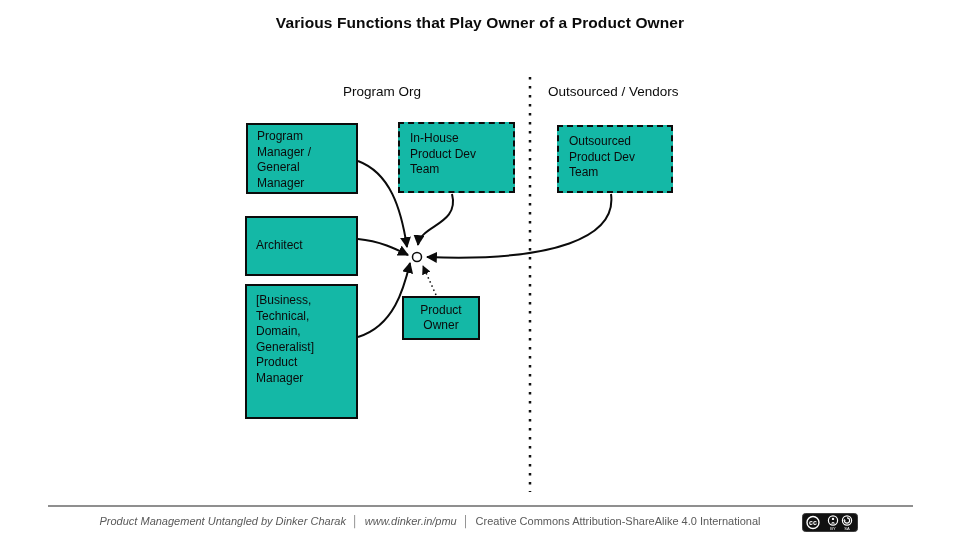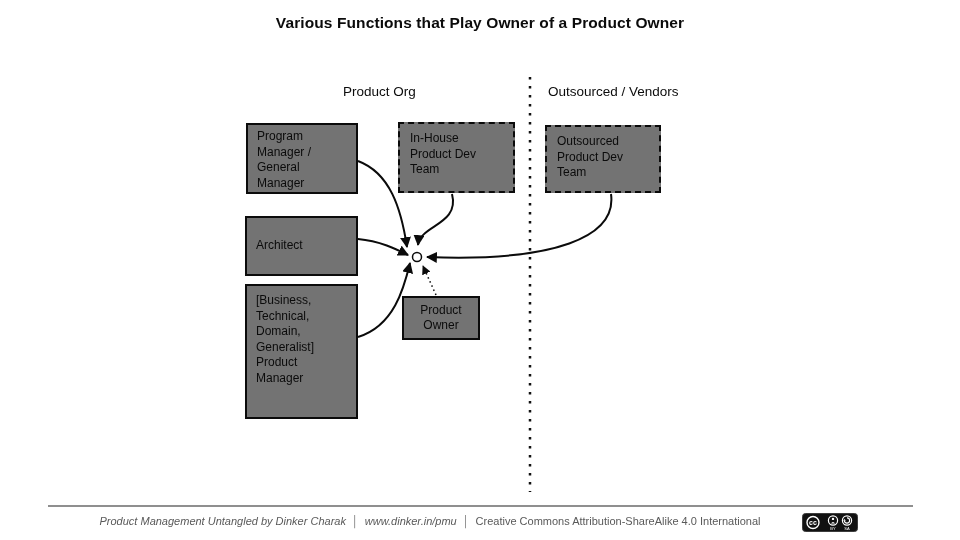--- a/index.html
+++ b/index.html
@@ -8,28 +8,28 @@
     font-family:"Liberation Sans", sans-serif;color:#111;overflow:hidden;
   }
   .title{
     position:absolute;left:0;right:0;top:14px;text-align:center;
     font-size:15.5px;font-weight:700;letter-spacing:.1px;color:#0b0b0b;
   }
   .col-header{position:absolute;top:84px;font-size:13.5px;color:#0b0b0b;}
   .col-header.left{left:343px;}
   .col-header.right{left:548px;}
   .dbox{
-    position:absolute;box-sizing:border-box;background:#737373;
+    position:absolute;box-sizing:border-box;background:#14b8a6;
     border:2px solid #0b0b0b;font-size:12px;line-height:15.5px;
     white-space:pre-line;color:#0b0b0b;
   }
   .dashed{border-style:dashed;}
   .b-program{left:246px;top:123px;width:112px;height:71px;padding:4px 4px 0 9px;}
   .b-inhouse{left:398px;top:122px;width:117px;height:71px;padding:7px 4px 0 10px;}
-  .b-outsourced{left:545px;top:125px;width:116px;height:68px;padding:7px 4px 0 10px;}
+  .b-outsourced{left:557px;top:125px;width:116px;height:68px;padding:7px 4px 0 10px;}
   .b-architect{left:245px;top:216px;width:113px;height:60px;display:flex;align-items:center;padding-left:9px;}
   .b-pm{left:245px;top:284px;width:113px;height:135px;padding:7px 19px 0 9px;}
   .b-owner{left:402px;top:296px;width:78px;height:44px;display:flex;align-items:center;justify-content:center;text-align:center;}
   svg.layer{position:absolute;left:0;top:0;}
   .footer-text{
     position:absolute;left:0;top:515px;width:860px;text-align:center;
     font-size:11px;color:#595959;
   }
   .footer-text .it{font-style:italic;}
   .footer-text .sep{padding:0 6px;color:#7a7a7a;}
@@ -56,21 +56,21 @@
   <path d="M 611 194 C 617 237 555 262 427 257" fill="none" stroke="#0b0b0b" stroke-width="2" marker-end="url(#m-arrow)"></path>
   <path d="M 358 337 C 394 326 404 288 410 263" fill="none" stroke="#0b0b0b" stroke-width="2" marker-end="url(#m-arrow)"></path>
   <path d="M 436 295 L 423 266" fill="none" stroke="#0b0b0b" stroke-width="1.5" stroke-dasharray="1.5 3" marker-end="url(#m-arrow-sm)"></path>
 
   <circle cx="417" cy="257" r="4.5" fill="#ffffff" stroke="#0b0b0b" stroke-width="1.5"></circle>
 
   <line x1="48" y1="506" x2="913" y2="506" stroke="#8f8f8f" stroke-width="2"></line>
 </svg>
 
 <div class="title">Various Functions that Play Owner of a Product Owner</div>
-<div class="col-header left">Product Org</div>
+<div class="col-header left">Program Org</div>
 <div class="col-header right">Outsourced / Vendors</div>
 
 <div class="dbox b-program">Program
 Manager /
 General
 Manager</div>
 <div class="dbox dashed b-inhouse">In-House
 Product Dev
 Team</div>
 <div class="dbox dashed b-outsourced">Outsourced

